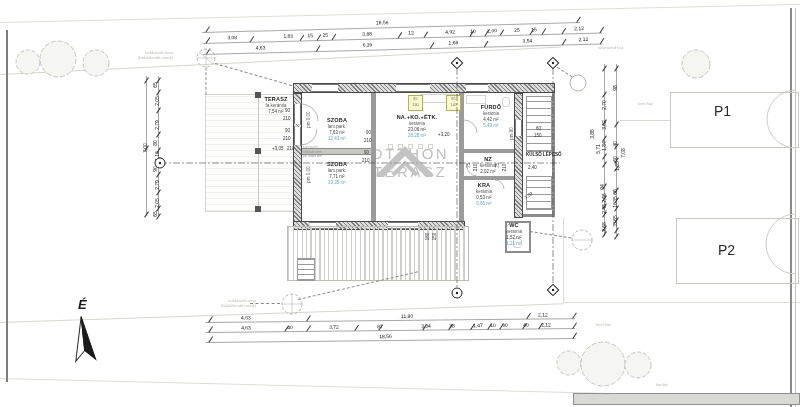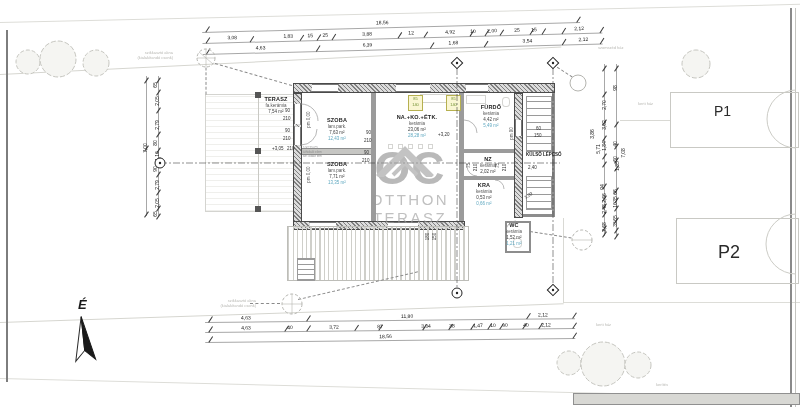--- a/index.html
+++ b/index.html
@@ -48,21 +48,21 @@
   <div class="ln" style="left:0;top:378px;width:706px;transform:rotate(1.4deg);"></div>
   <div class="abs" style="left:6px;top:30px;width:2px;height:352px;background:#7d7d7d;"></div>
   <div class="abs" style="left:790px;top:8px;width:2px;height:399px;background:#8a8a8a;"></div>
   <div class="abs" style="left:795px;top:8px;width:1px;height:399px;background:#c4c4c0;"></div>
   <div class="abs" style="left:573px;top:393px;width:227px;height:12px;background:#d8d8d4;border:1px solid #909090;box-sizing:border-box;"></div>
   <div class="abs" style="left:563px;top:218px;width:1px;height:85px;background:#d9d9d4;"></div>
 
   <div class="abs" style="left:670px;top:92px;width:129px;height:56px;border:1px solid #c9c9c4;box-sizing:border-box;"></div>
   <div class="abs" style="left:676px;top:218px;width:123px;height:66px;border:1px solid #c9c9c4;box-sizing:border-box;"></div>
   <div class="abs" style="left:714px;top:103px;font-size:14px;color:#2a2a2a;z-index:5;">P1</div>
-  <div class="abs" style="left:718px;top:242px;font-size:18px;color:#2a2a2a;z-index:5;">P2</div>
+  <div class="abs" style="left:718px;top:242px;font-size:14px;color:#2a2a2a;z-index:5;">P2</div>
   <div class="ln" style="left:620px;top:120px;width:50px;background:#d9d9d4;"></div>
 
   <div class="faint" style="left:598px;top:45px;">szomszéd ház</div>
   <div class="faint" style="left:638px;top:101px;">kerti ház</div>
   <div class="faint" style="left:596px;top:322px;">kerti ház</div>
   <div class="faint" style="left:656px;top:382px;">kerítés</div>
 
   <div class="abs" style="left:205px;top:94px;width:92px;height:118px;border:1px solid #d4d4d0;box-sizing:border-box;
        background:repeating-linear-gradient(0deg,#efefec 0,#efefec 1px,transparent 1px,transparent 6px);"></div>
   <div class="abs" style="left:258px;top:94px;width:1px;height:118px;background:#c9c9c4;"></div>
@@ -384,21 +384,20 @@
   <div class="dash" style="left:298px;top:299px;width:123px;transform:rotate(-13deg);"></div>
   <div class="dash" style="left:250px;top:303px;width:30px;"></div>
 
   <div class="abs" style="left:78px;top:297px;font-size:13px;font-weight:bold;font-style:italic;color:#1a1a1a;z-index:6;">É</div>
 
   <div id="wm">
     <svg width="130" height="32" viewBox="0 0 130 32">
       <path d="M36,30 L60,6 L84,30" fill="none" stroke="#a0a0a0" stroke-width="7" stroke-linecap="square"></path>
       <path d="M48,30 L60,18 L72,30" fill="none" stroke="#a0a0a0" stroke-width="4"></path>
     </svg>
-    <div class="oc" style="margin-top:0;">OC</div>
     <div class="w1">OTTHON</div>
     <div class="w2">TERASZ</div>
   </div>
 
   <svg width="800" height="407" viewBox="0 0 800 407">
 
     <g stroke="#c6c6c0" fill="#f5f5f2" stroke-width="1">
       <circle cx="28" cy="62" r="12" stroke-dasharray="4 2"></circle>
       <circle cx="58" cy="59" r="18" stroke-dasharray="5 2"></circle>
       <circle cx="96" cy="63" r="13" stroke-dasharray="4 2"></circle>

